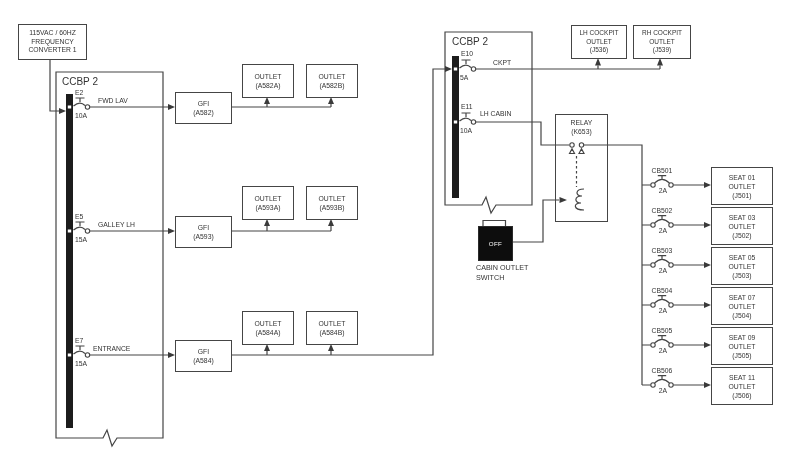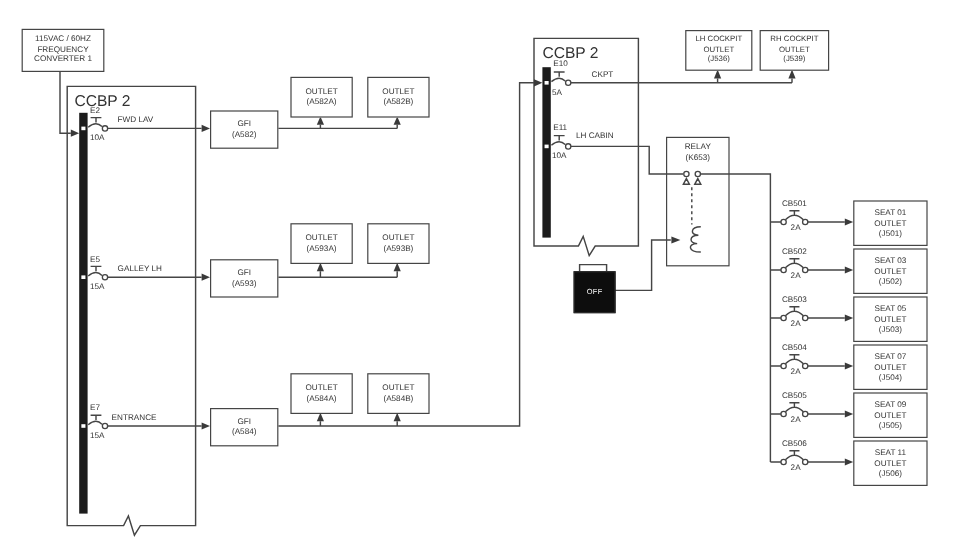--- a/index.html
+++ b/index.html
@@ -5,21 +5,21 @@
   html,body{margin:0;padding:0;background:#fff;}
   .stage{position:relative;width:800px;height:452px;background:#fff;overflow:hidden;
          font-family:"Liberation Sans",sans-serif;color:#333;}
   svg.wires{position:absolute;left:0;top:0;}
   .box{position:absolute;border:1.6px solid #454545;background:#fff;
        display:flex;align-items:center;justify-content:center;text-align:center;
        white-space:pre-line;font-size:6.8px;line-height:9px;color:#333;}
   .thinbox{border-width:1.3px;}
   .lbl{position:absolute;font-size:6.8px;line-height:8px;color:#333;white-space:pre-line;}
   .ctr{text-align:center;}
-  .ptitle{position:absolute;font-size:13px;color:#333;}
+  .ptitle{position:absolute;font-size:10px;color:#333;}
   .switchbox{position:absolute;background:#0d0d0d;border:1.4px solid #2a2a2a;
        display:flex;align-items:center;justify-content:center;}
   .switchbox span{color:#fff;font-size:6.2px;letter-spacing:.3px;}
 </style>
 </head>
 <body>
 
 <div class="stage">
 
   <svg class="wires" width="800" height="452" viewBox="0 0 800 452">
@@ -185,20 +185,22 @@
   <div class="box" style="left:633px;top:25px;width:56px;height:32px;font-size:6.5px;line-height:8.4px;">RH COCKPIT
 OUTLET
 (J539)</div>
 
   <div class="box thinbox" style="left:555px;top:114px;width:53px;height:108px;background:transparent;align-items:flex-start;padding-top:3px;box-sizing:border-box;">RELAY
 (K653)</div>
 
   <div class="switchbox" style="left:478px;top:226px;width:33px;height:33px;">
     <span>OFF</span>
   </div>
+  <div class="lbl" style="left:476px;top:263px;width:80px;font-size:7.2px;line-height:10px;">CABIN OUTLET
+SWITCH</div>
 
   <div class="lbl ctr" style="left:640px;top:167px;width:44px;">CB501</div>
   <div class="lbl ctr" style="left:652px;top:187px;width:22px;">2A</div>
   <div class="lbl ctr" style="left:640px;top:207px;width:44px;">CB502</div>
   <div class="lbl ctr" style="left:652px;top:227px;width:22px;">2A</div>
   <div class="lbl ctr" style="left:640px;top:247px;width:44px;">CB503</div>
   <div class="lbl ctr" style="left:652px;top:267px;width:22px;">2A</div>
   <div class="lbl ctr" style="left:640px;top:287px;width:44px;">CB504</div>
   <div class="lbl ctr" style="left:652px;top:307px;width:22px;">2A</div>
   <div class="lbl ctr" style="left:640px;top:327px;width:44px;">CB505</div>

